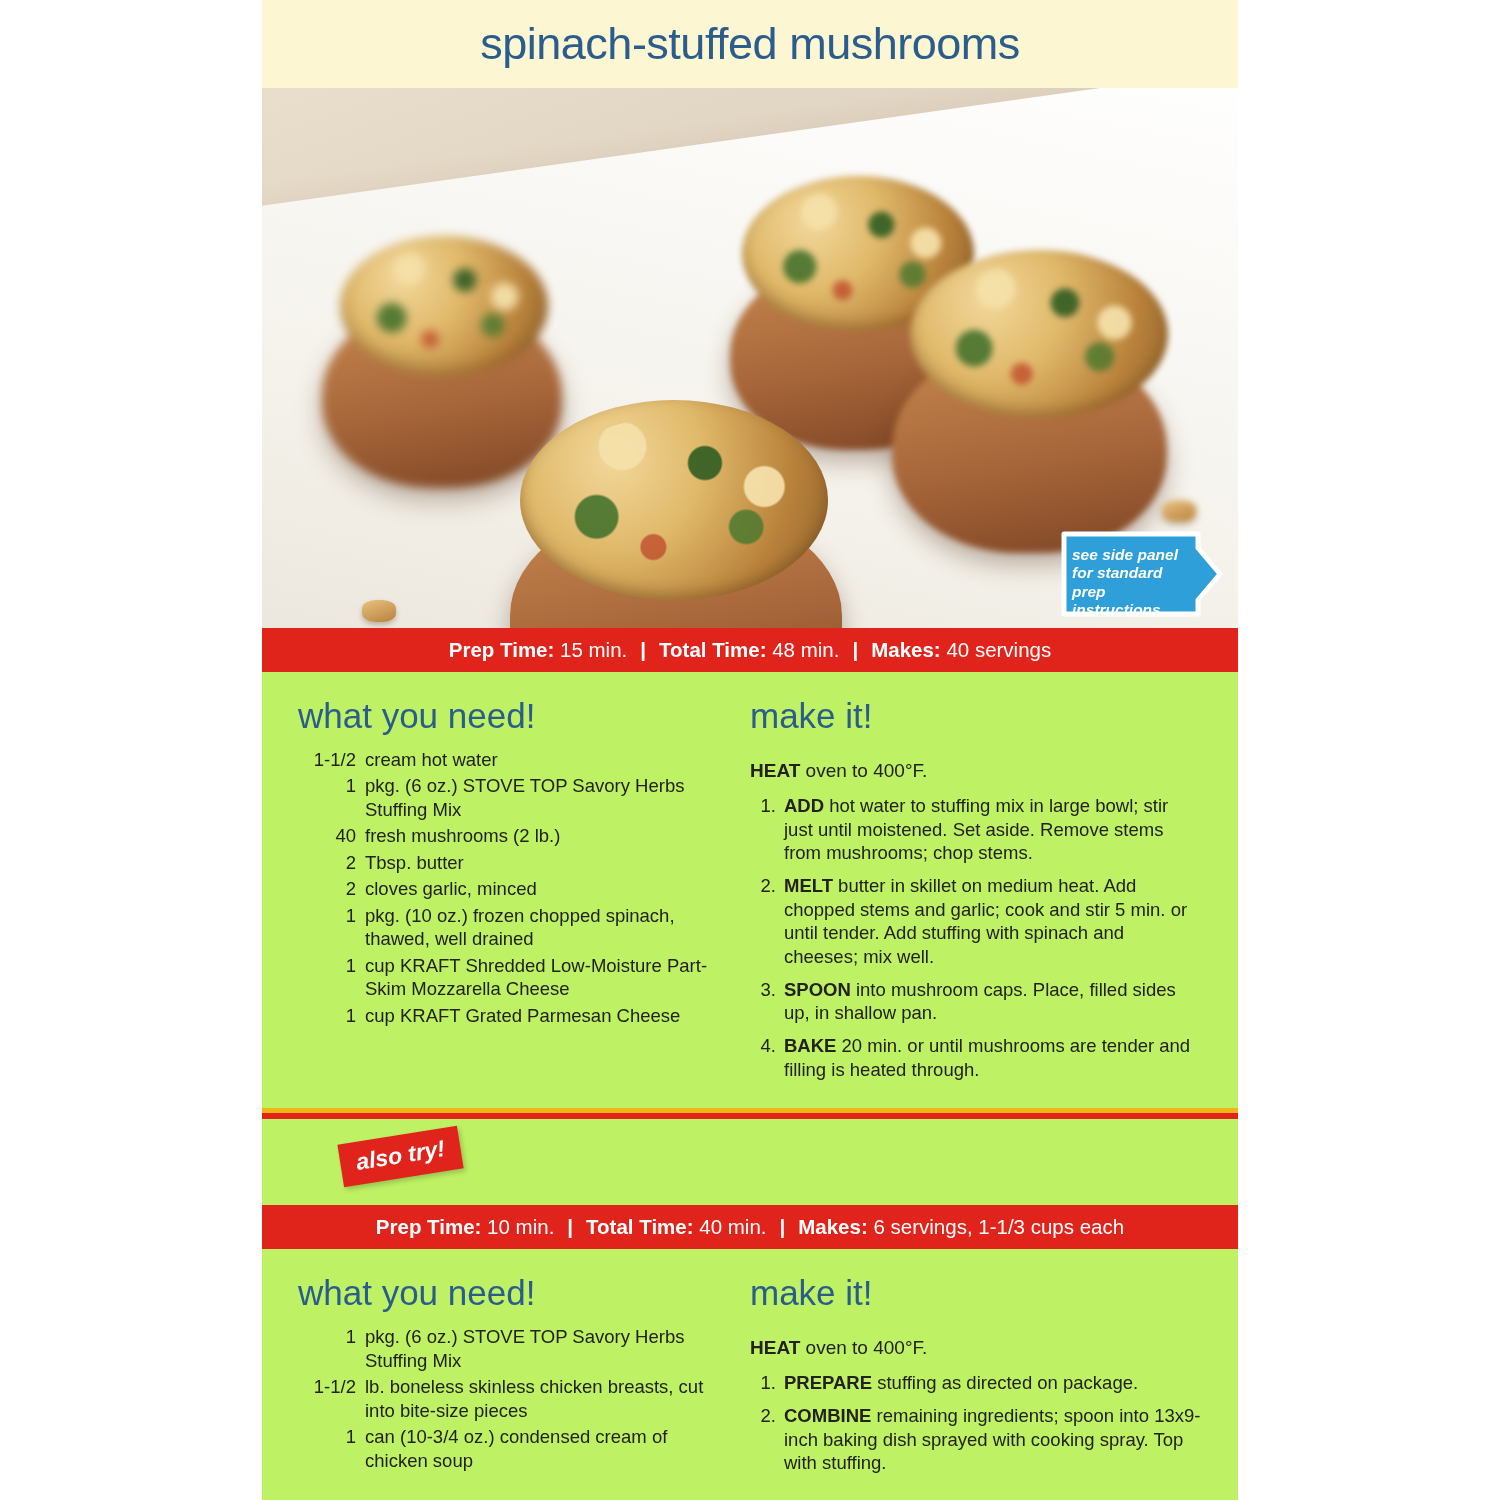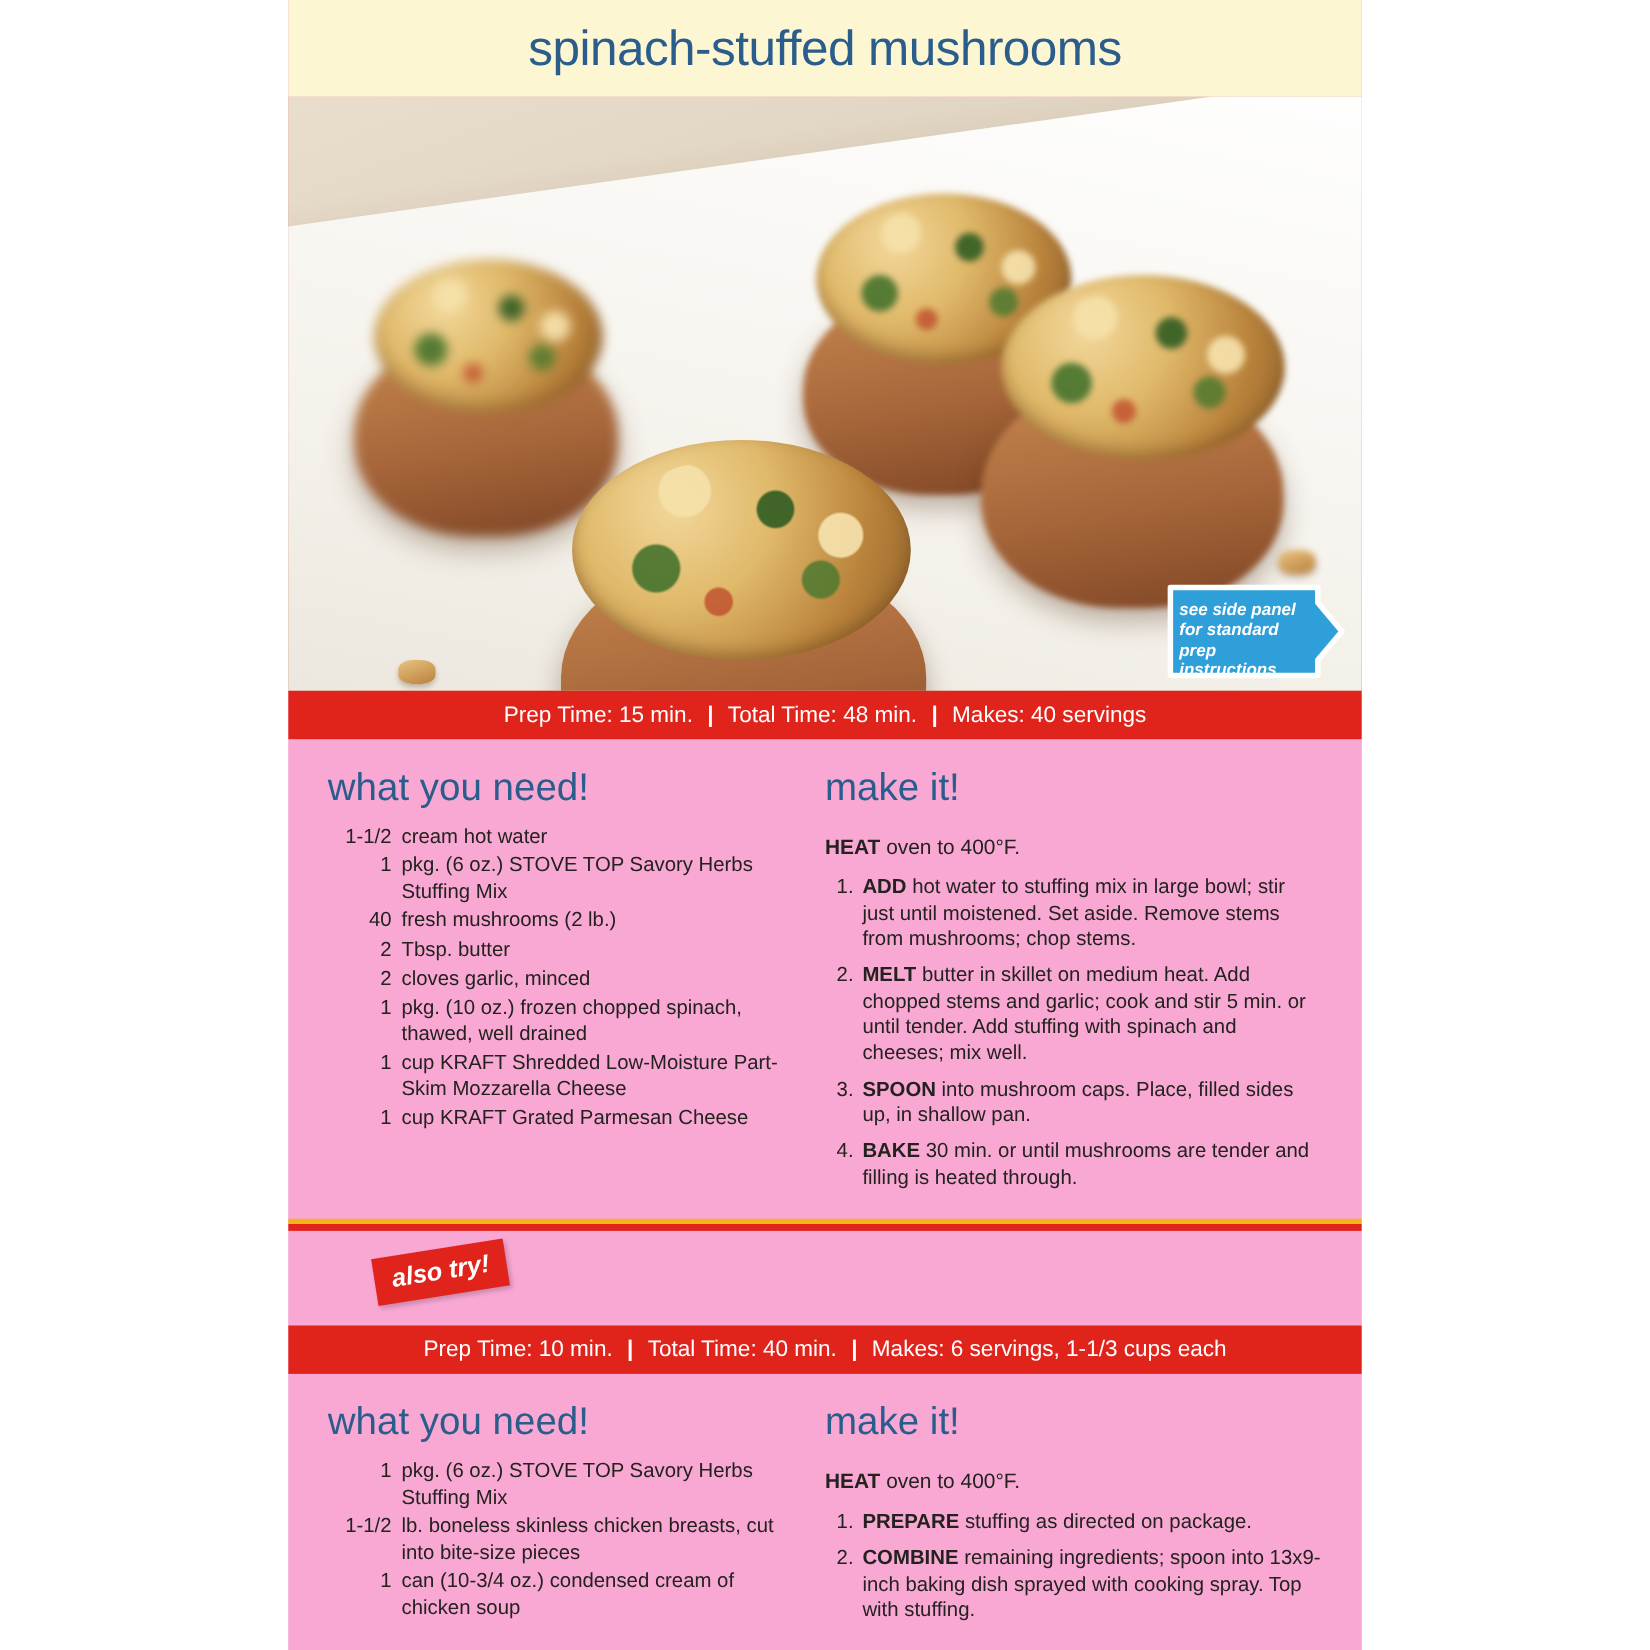--- a/index.html
+++ b/index.html
@@ -18,21 +18,21 @@
     width: 1500px;
     height: 1500px;
     background: #ffffff;
   }
   .card {
     position: absolute;
     left: 262px;
     top: 0;
     width: 976px;
     height: 1500px;
-    background: #f9a8d4;
+    background: #bef264;
     overflow: hidden;
   }
 
   
   .title-bar {
     height: 88px;
     display: flex;
     align-items: center;
     justify-content: center;
     background: #fdf6d2;
@@ -135,21 +135,21 @@
     background: #e0241c;
     color: #ffffff;
     display: flex;
     align-items: center;
     justify-content: center;
     gap: 0;
     font-size: 20.5px;
     position: relative;
     z-index: 4;
   }
-  .info-bar b { font-weight: normal; }
+  .info-bar b { font-weight: bold; }
   .info-sep {
     color: #ffffff;
     margin: 0 13px;
     font-weight: bold;
   }
 
   
   .body {
     display: flex;
     padding: 24px 36px 10px 36px;
@@ -345,21 +345,21 @@
         <div class="step">
           <div class="step-num">2.</div>
           <div class="step-txt"><b>MELT</b><span> butter in skillet on medium heat. Add chopped stems and garlic; cook and stir 5 min. or until tender. Add stuffing with spinach and cheeses; mix well.</span></div>
         </div>
         <div class="step">
           <div class="step-num">3.</div>
           <div class="step-txt"><b>SPOON</b><span> into mushroom caps. Place, filled sides up, in shallow pan.</span></div>
         </div>
         <div class="step">
           <div class="step-num">4.</div>
-          <div class="step-txt"><b>BAKE</b><span> 30 min. or until mushrooms are tender and filling is heated through.</span></div>
+          <div class="step-txt"><b>BAKE</b><span> 20 min. or until mushrooms are tender and filling is heated through.</span></div>
         </div>
       </div>
     </div>
 
     <div class="divider"></div>
 
     <div class="title-bar2">
       <div class="also-try">also try!</div>
     </div>
 

